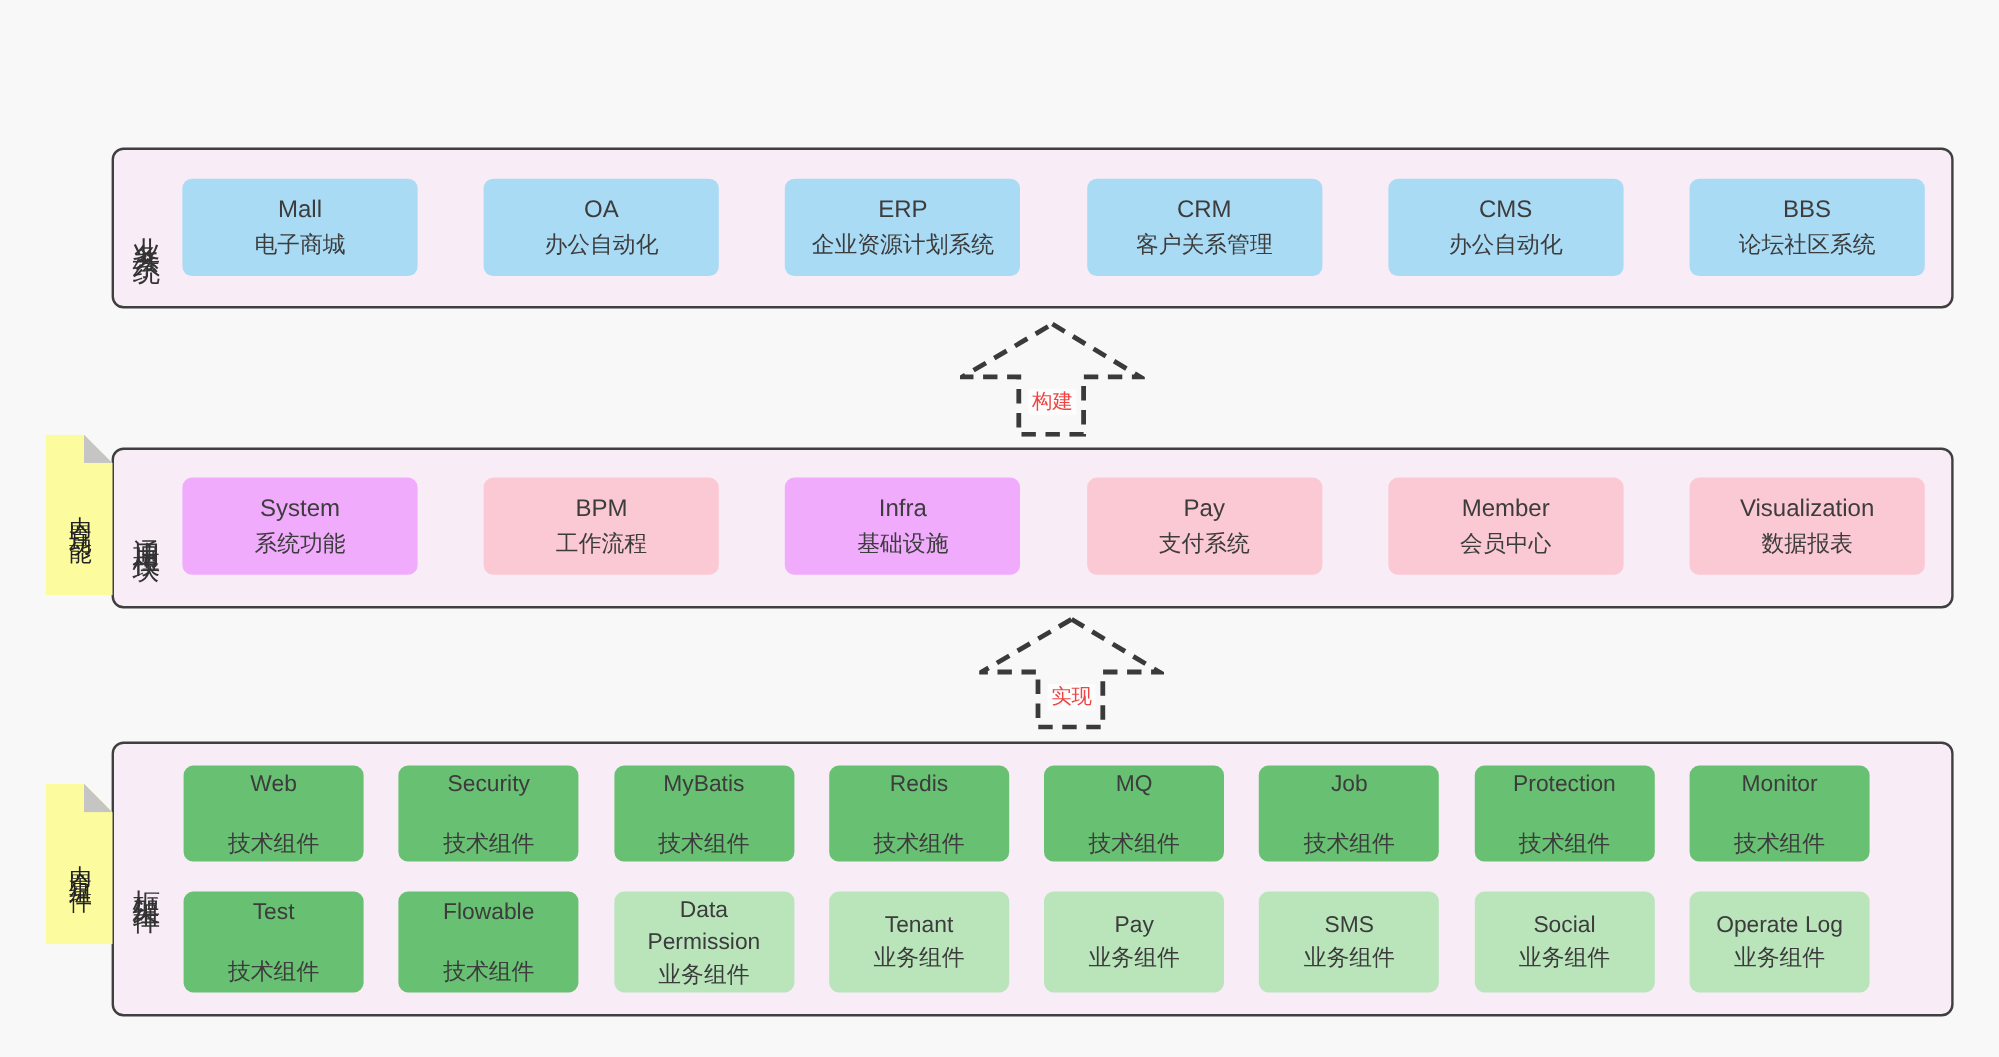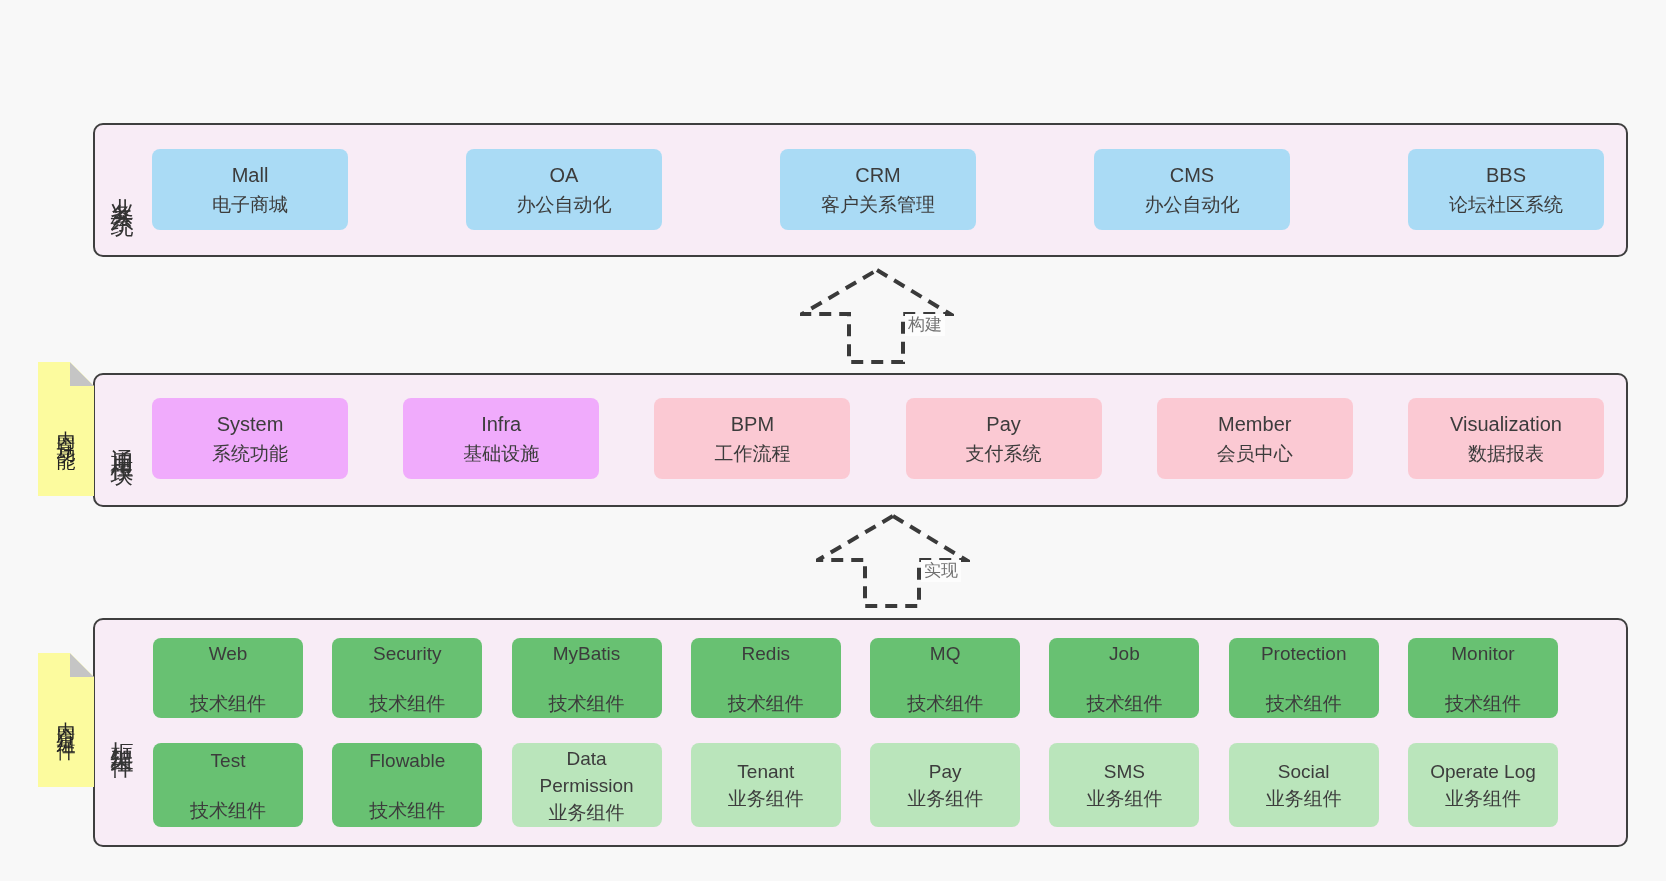--- a/index.html
+++ b/index.html
@@ -36,39 +36,43 @@
           z-index:4;clip-path:polygon(0 0,calc(100% - 24px) 0,100% 24px,100% 100%,0 100%);
           display:flex;align-items:center;justify-content:center;}
   .sticky .fold{position:absolute;top:0;right:0;width:24px;height:24px;background:#c5c5c5;
                 clip-path:polygon(0 0,100% 100%,0 100%);}
   .sticky-text{writing-mode:vertical-rl;text-orientation:upright;font-size:19px;
                letter-spacing:7px;color:#222;}
 
   
   .arrow{position:absolute;width:154px;height:96px;}
   .arrow svg{position:absolute;left:0;top:0;}
-  .arrow-label{position:absolute;left:50%;top:46px;transform:translateX(-50%);
-               background:#fdfdfd;color:#737373;font-size:17px;line-height:20px;
-               padding:1px 3px;white-space:nowrap;margin-left:48px;}
+  .arrow-label{position:absolute;left:50%;top:56px;transform:translateX(-50%);
+               background:#fdfdfd;color:#ef4444;font-size:17px;line-height:20px;
+               padding:1px 3px;white-space:nowrap;}
 </style>
 </head>
 <body>
 
 <div id="canvas">
 
   <div class="panel" style="top:123px;height:130px;">
     <div class="panel-label">业务系统</div>
     <div class="row6">
       <div class="box c-blue">
         <div class="box-name">Mall</div>
         <div class="box-sub">电子商城</div>
       </div>
       <div class="box c-blue">
         <div class="box-name">OA</div>
         <div class="box-sub">办公自动化</div>
+      </div>
+      <div class="box c-blue">
+        <div class="box-name">ERP</div>
+        <div class="box-sub">企业资源计划系统</div>
       </div>
       <div class="box c-blue">
         <div class="box-name">CRM</div>
         <div class="box-sub">客户关系管理</div>
       </div>
       <div class="box c-blue">
         <div class="box-name">CMS</div>
         <div class="box-sub">办公自动化</div>
       </div>
       <div class="box c-blue">
@@ -90,27 +94,27 @@
     <div class="sticky-text">内置功能</div>
   </div>
 
   <div class="panel" style="top:373px;height:130px;">
     <div class="panel-label">通用模块</div>
     <div class="row6" style="top:23px;">
       <div class="box c-red">
         <div class="box-name">System</div>
         <div class="box-sub">系统功能</div>
       </div>
+      <div class="box c-pink">
+        <div class="box-name">BPM</div>
+        <div class="box-sub">工作流程</div>
+      </div>
       <div class="box c-red">
         <div class="box-name">Infra</div>
         <div class="box-sub">基础设施</div>
-      </div>
-      <div class="box c-pink">
-        <div class="box-name">BPM</div>
-        <div class="box-sub">工作流程</div>
       </div>
       <div class="box c-pink">
         <div class="box-name">Pay</div>
         <div class="box-sub">支付系统</div>
       </div>
       <div class="box c-pink">
         <div class="box-name">Member</div>
         <div class="box-sub">会员中心</div>
       </div>
       <div class="box c-pink">

